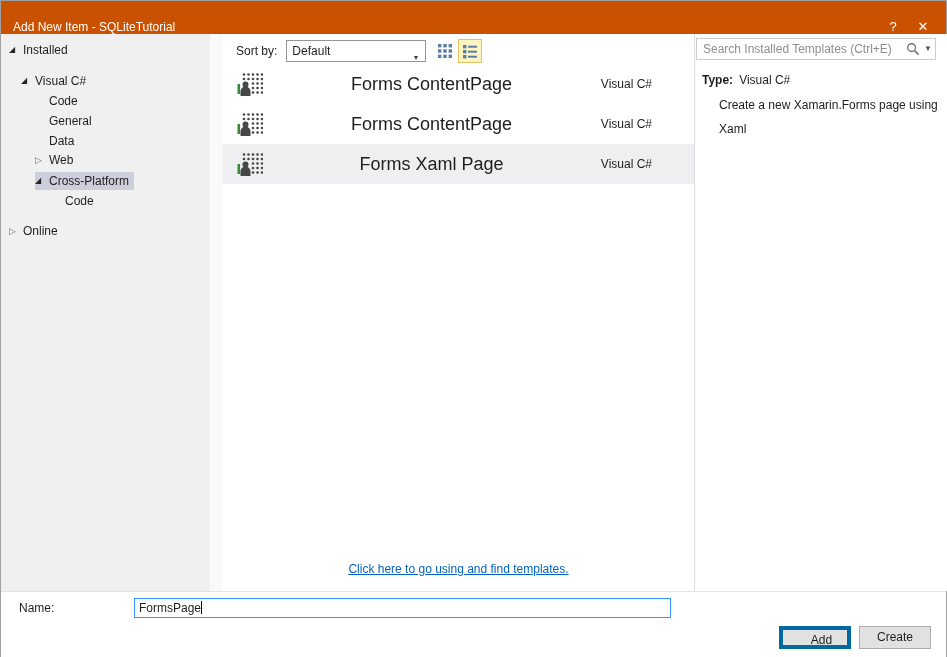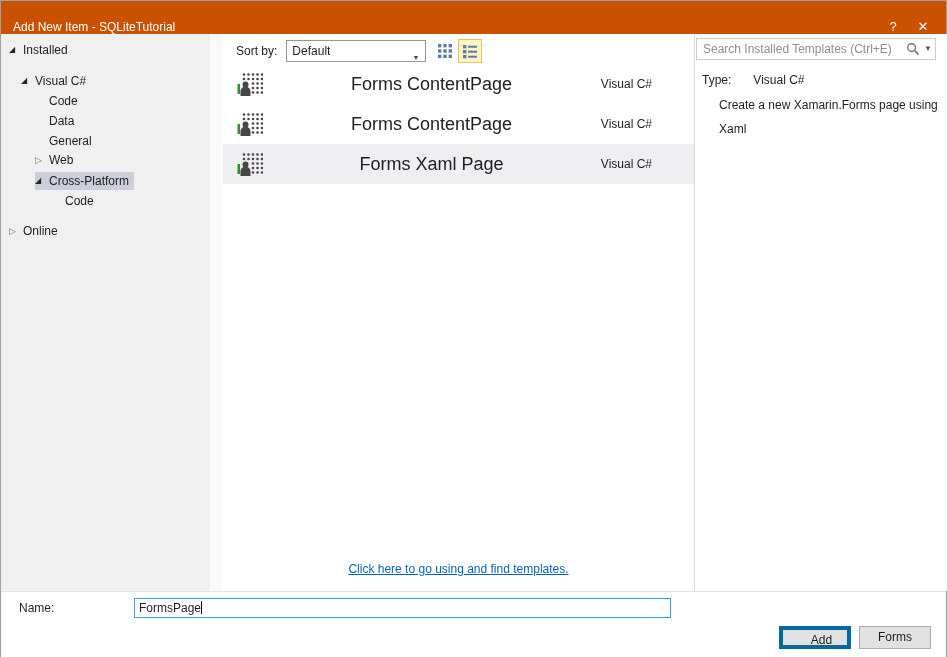--- a/index.html
+++ b/index.html
@@ -57,21 +57,21 @@
 
   
   .right-panel { position:absolute; top:33px; left:694px; width:252px; height:557px; background:#FFFFFF; }
   .search-wrap { position:absolute; top:4px; left:1px; width:240px; height:22px; }
   .search-input { width:100%; height:100%; border:1px solid #CCCCCC; padding:0 34px 0 6px;
                   font-family:"Liberation Sans", sans-serif; font-size:12px; color:#737373; outline:none; }
   .search-input::placeholder { color:#8E8E8E; }
   .search-icon { position:absolute; right:16px; top:4px; width:14px; height:14px; }
   .search-dd { position:absolute; right:4px; top:6px; font-size:8px; color:#555555; }
   .detail-type { position:absolute; top:39px; left:7px; }
-  .detail-type .type-label { font-weight:normal; margin-right:22px;text-align:center; }
+  .detail-type .type-label { font-weight:bold; margin-right:6px;text-align:center; }
   .detail-desc { position:absolute; top:59px; left:24px; width:232px; line-height:24px; }
 
   
   .footer { position:absolute; top:590px; left:0; width:100%; height:67px; background:#FFFFFF;
             border-top:1px solid #E3E3E3; }
   .name-label { position:absolute; left:18px; top:9px; }
   .name-field { position:absolute; left:133px; top:6px; width:537px; height:20px;
                 border:1px solid #3399FF; background:#FFFFFF; line-height:18px; padding-left:4px;
                 white-space:nowrap; overflow:hidden; }
   .caret { display:inline-block; width:1px; height:13px; background:#000000; vertical-align:-2px; }
@@ -108,27 +108,27 @@
       </div>
       <div class="tree-row ind2">
         <span class="inner">
             <span class="glyph none">▷</span>
             <span>Code</span>
           </span>
       </div>
       <div class="tree-row ind2">
         <span class="inner">
             <span class="glyph none">▷</span>
+            <span>General</span>
+          </span>
+      </div>
+      <div class="tree-row ind2">
+        <span class="inner">
+            <span class="glyph none">▷</span>
             <span>Data</span>
-          </span>
-      </div>
-      <div class="tree-row ind2">
-        <span class="inner">
-            <span class="glyph none">▷</span>
-            <span>General</span>
           </span>
       </div>
       <div class="tree-row ind2">
         <span class="inner">
             <span class="glyph collapsed">▷</span>
             <span>Web</span>
           </span>
       </div>
       <div class="tree-row ind2 selected">
         <span class="inner">
@@ -303,16 +303,16 @@
     </div>
     <div class="detail-desc">Create a new Xamarin.Forms page using Xaml</div>
   </div>
 
   <div class="footer">
     <span class="name-label">Name:</span>
     <div class="name-field">
       <span>FormsPage</span><span class="caret"></span>
     </div>
     <div class="btn btn-add">Add</div>
-    <div class="btn btn-cancel">Forms</div>
+    <div class="btn btn-cancel">Create</div>
   </div>
 
 </div>
 
 </body></html>

